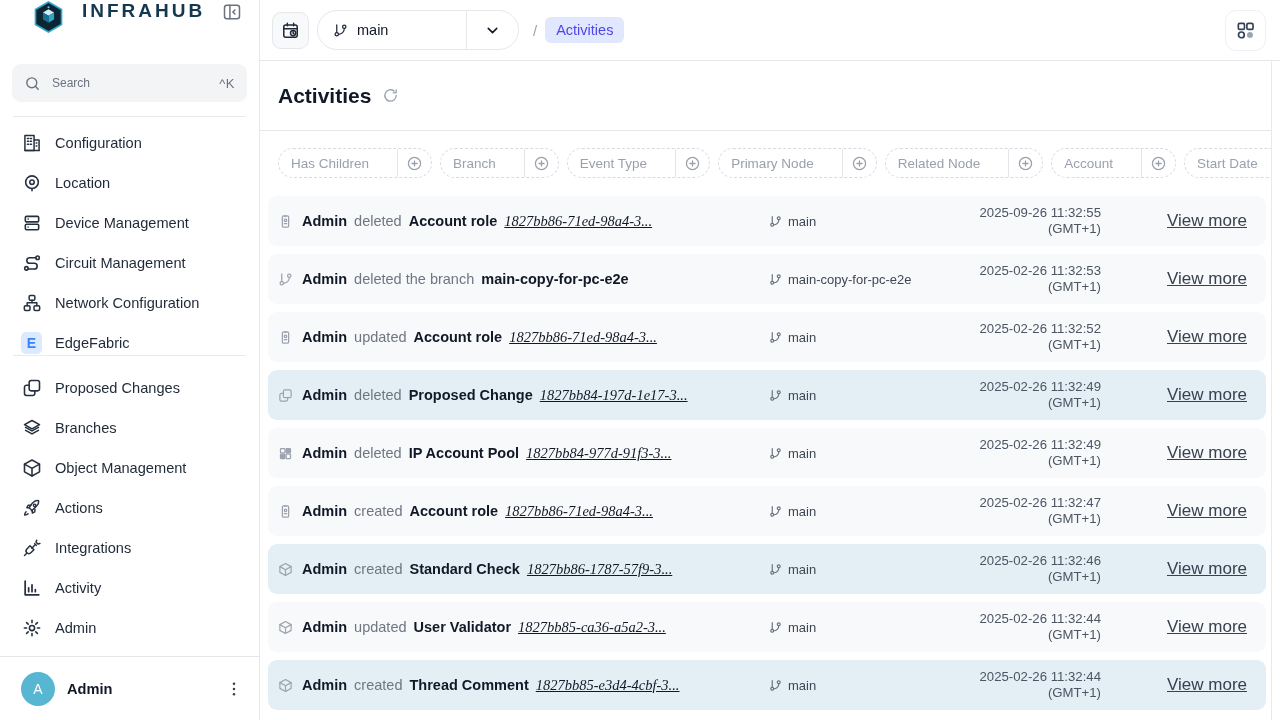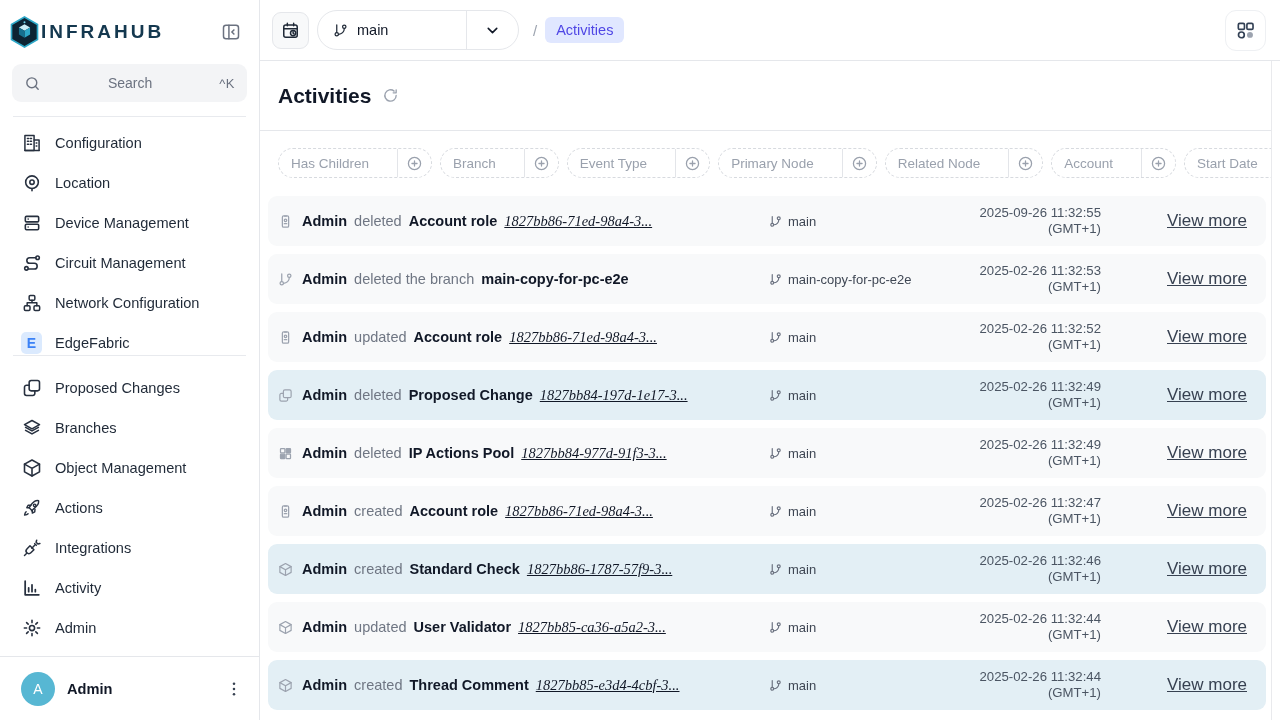--- a/index.html
+++ b/index.html
@@ -6,29 +6,29 @@
   html,body { margin:0; padding:0; }
   body {
     width:1280px; height:720px; overflow:hidden;
     font-family:"Liberation Sans", sans-serif;
     background:#ffffff; color:#111827;
   }
   .app { display:flex; height:720px; }
 
   
   .sidebar { width:260px; min-width:260px; border-right:1px solid #e5e7eb; display:flex; flex-direction:column; background:#fff; }
-  .logo-row { height:64px; display:flex; align-items:center; padding:0 14px 0 8px; gap:0; }
+  .logo-row { height:64px; display:flex; align-items:flex-start; padding:0 14px 0 32px; gap:17px; }
   .logo-mark { width:33px; height:34px; flex:none; }
   .brand { font-weight:800; letter-spacing:3px; font-size:19px; color:#14384f; flex:1; white-space:nowrap; }
   .collapse-btn { width:24px; height:24px; color:#6b7280; background:none; border:0; padding:0; cursor:pointer; display:flex; align-items:center; }
   .collapse-btn svg { width:20px; height:20px; }
 
   .search-box { margin:0 12px 14px; height:38px; background:#f3f4f6; border-radius:9px; display:flex; align-items:center; padding:0 12px; gap:9px; color:#6b7280; }
   .search-box svg { width:17px; height:17px; flex:none; }
-  .search-box input { border:0; background:transparent; outline:0; font-size:14px; flex:1; min-width:0; color:#0f766e; font-family:"Liberation Sans",sans-serif;text-align:center; }
+  .search-box input { border:0; background:transparent; outline:0; font-size:12px; flex:1; min-width:0; color:#0f766e; font-family:"Liberation Sans",sans-serif; }
   .search-box input::placeholder { color:#6b7280; opacity:1; }
   .kbd { color:#6b7280; font-size:13px; letter-spacing:0.5px; }
 
   .divider { border-top:1px solid #e8eaee; margin:0 13px; }
   .nav { flex:1; overflow:hidden; display:flex; flex-direction:column; padding-top:6px; }
   .nav-group1 { height:232px; overflow:hidden; }
   .nav-group2 { padding-top:12px; }
   .nav-item { height:40px; display:flex; align-items:center; gap:13px; padding:0 14px 0 21px; font-size:14.6px; color:#1f2937; cursor:pointer; white-space:nowrap; }
   .nav-icon { width:21px; height:21px; display:flex; align-items:center; justify-content:center; color:#27303f; flex:none; }
   .nav-icon svg { width:20px; height:20px; }
@@ -540,21 +540,21 @@
             <svg viewBox="0 0 24 24" fill="none" stroke="currentColor" stroke-width="2">
               <rect x="4" y="4" width="7" height="7" rx="1"></rect>
               <rect x="13" y="4" width="7" height="7" rx="1" fill="currentColor"></rect>
               <rect x="4" y="13" width="7" height="7" rx="1" fill="currentColor"></rect>
               <rect x="13" y="13" width="7" height="7" rx="1"></rect>
             </svg>
           </span>
           <div class="row-main">
             <span class="actor">Admin</span>
             <span class="action">deleted</span>
-            <span class="otype">IP Actions Pool</span>
+            <span class="otype">IP Account Pool</span>
             <a class="oid">1827bb84-977d-91f3-3...</a>
           </div>
           <div class="row-branch">
             <svg viewBox="0 0 24 24" fill="none" stroke="currentColor" stroke-width="2.2" stroke-linecap="round" stroke-linejoin="round">
               <path d="M6 3v12"></path>
               <circle cx="6" cy="18" r="2.7"></circle>
               <circle cx="18" cy="6" r="2.7"></circle>
               <path d="M18 9a9 9 0 0 1-9 9"></path>
             </svg>
             <span>main</span>

